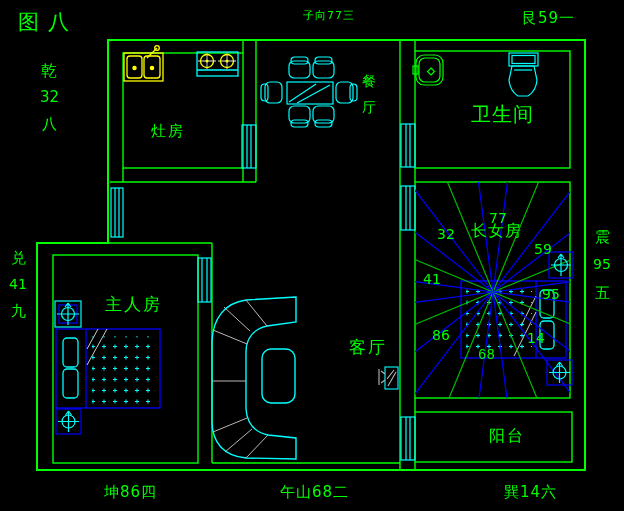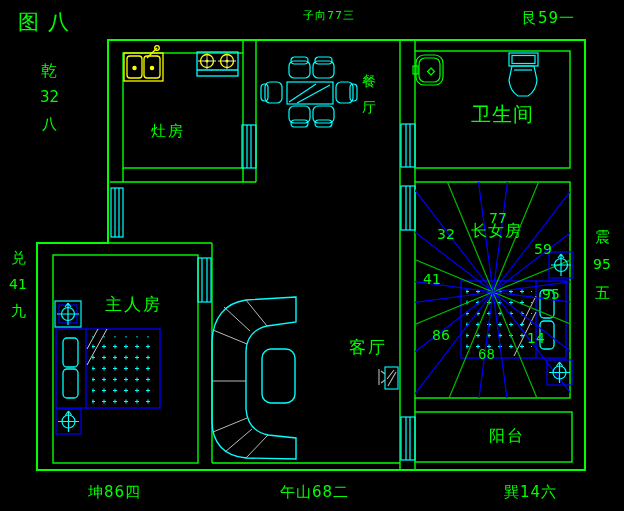--- a/index.html
+++ b/index.html
@@ -217,21 +217,21 @@
   <div class="lbl" style="left:522px;top:10px;font-size:15px;letter-spacing:1px;text-align:right;">艮59一</div>
 
   <div class="lbl" style="left:11px;top:250px;font-size:15px;">兑</div>
   <div class="lbl" style="left:9px;top:277px;font-size:14px;">41</div>
   <div class="lbl" style="left:11px;top:303px;font-size:15px;">九</div>
 
   <div class="lbl" style="left:595px;top:229px;font-size:15px;">震</div>
   <div class="lbl" style="left:593px;top:257px;font-size:14px;">95</div>
   <div class="lbl" style="left:595px;top:285px;font-size:15px;">五</div>
 
-  <div class="lbl" style="left:88px;top:484px;font-size:15px;letter-spacing:1px;">坤86四</div>
+  <div class="lbl" style="left:104px;top:484px;font-size:15px;letter-spacing:1px;">坤86四</div>
   <div class="lbl" style="left:280px;top:484px;font-size:15px;letter-spacing:1px;">午山68二</div>
   <div class="lbl" style="left:504px;top:484px;font-size:15px;letter-spacing:1px;">巽14六</div>
 
   <div class="lbl" style="left:151px;top:123px;font-size:15px;letter-spacing:2px;">灶房</div>
   <div class="lbl vstack" style="left:362px;top:68px;font-size:14px;width:19px;word-break:break-all;line-height:26px;">餐厅</div>
   <div class="lbl" style="left:471px;top:103px;font-size:20px;letter-spacing:1px;">卫生间</div>
   <div class="lbl" style="left:105px;top:295px;font-size:17px;letter-spacing:2px;">主人房</div>
   <div class="lbl" style="left:302px;top:338px;font-size:17px;letter-spacing:2px;margin-left:47px;">客厅</div>
   <div class="lbl" style="left:471px;top:222px;font-size:16px;letter-spacing:1px;">长女房</div>
   <div class="lbl" style="left:489px;top:427px;font-size:16px;letter-spacing:2px;">阳台</div>

